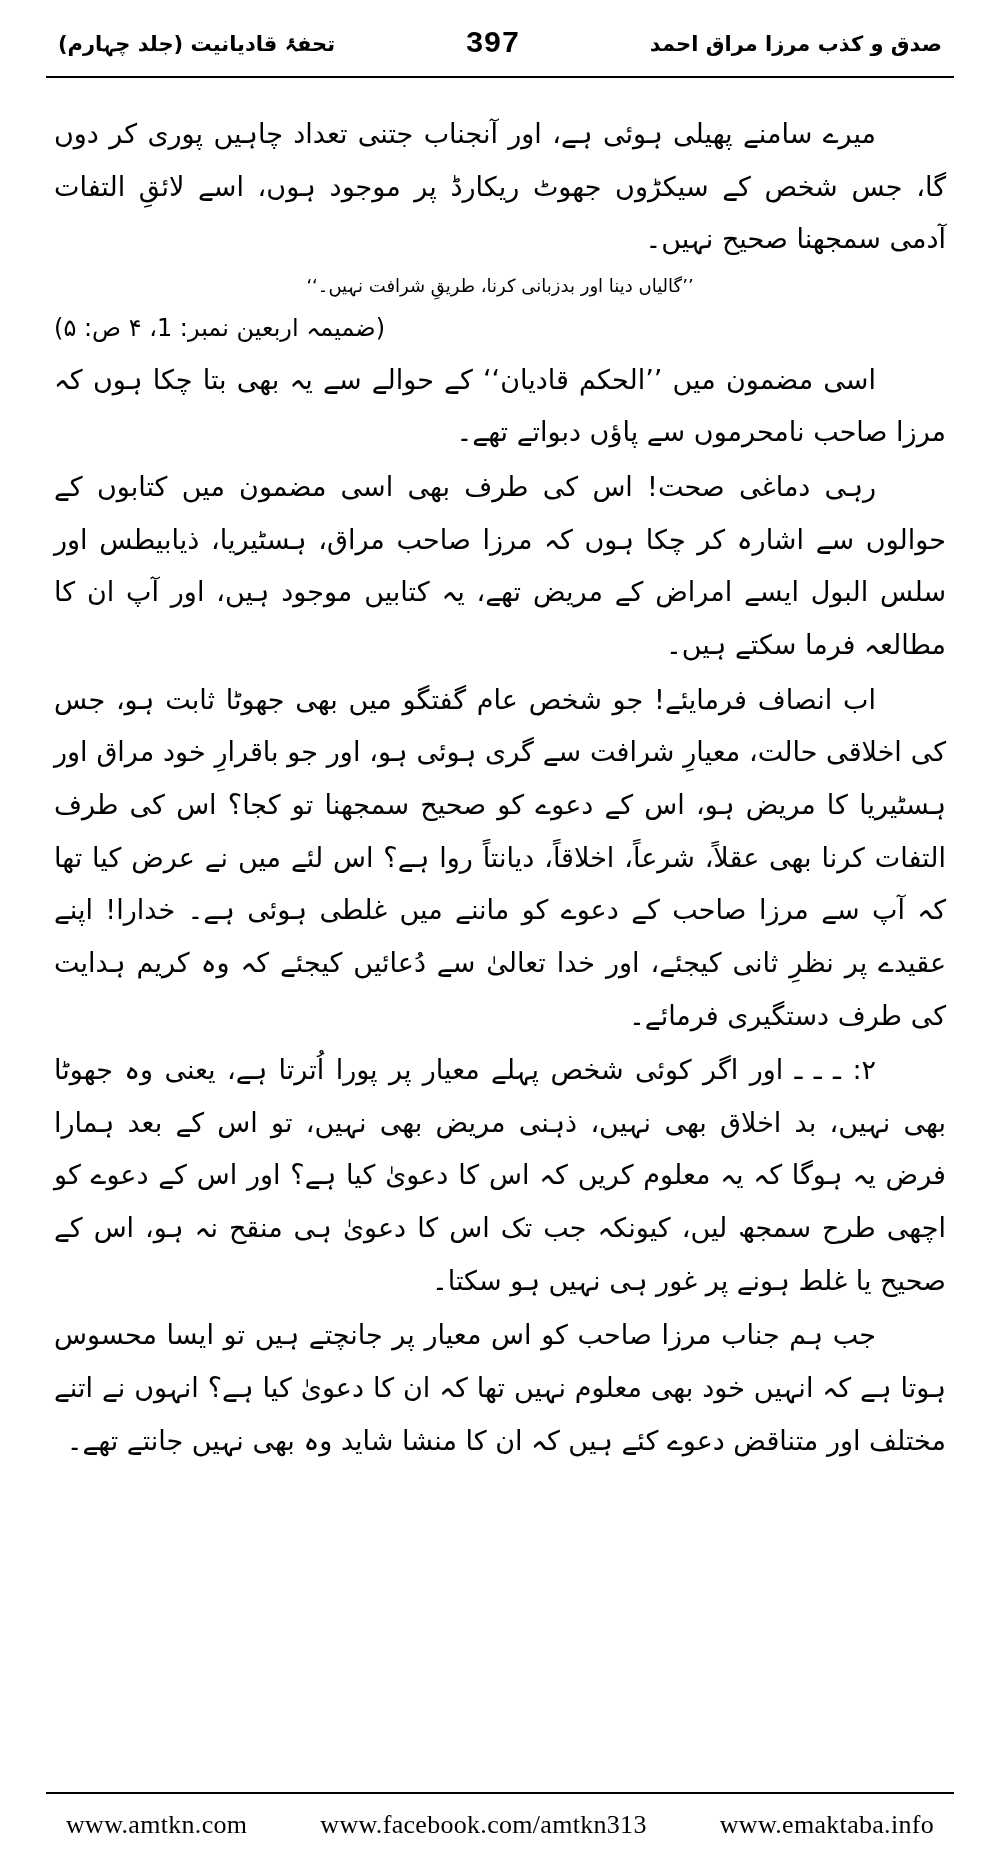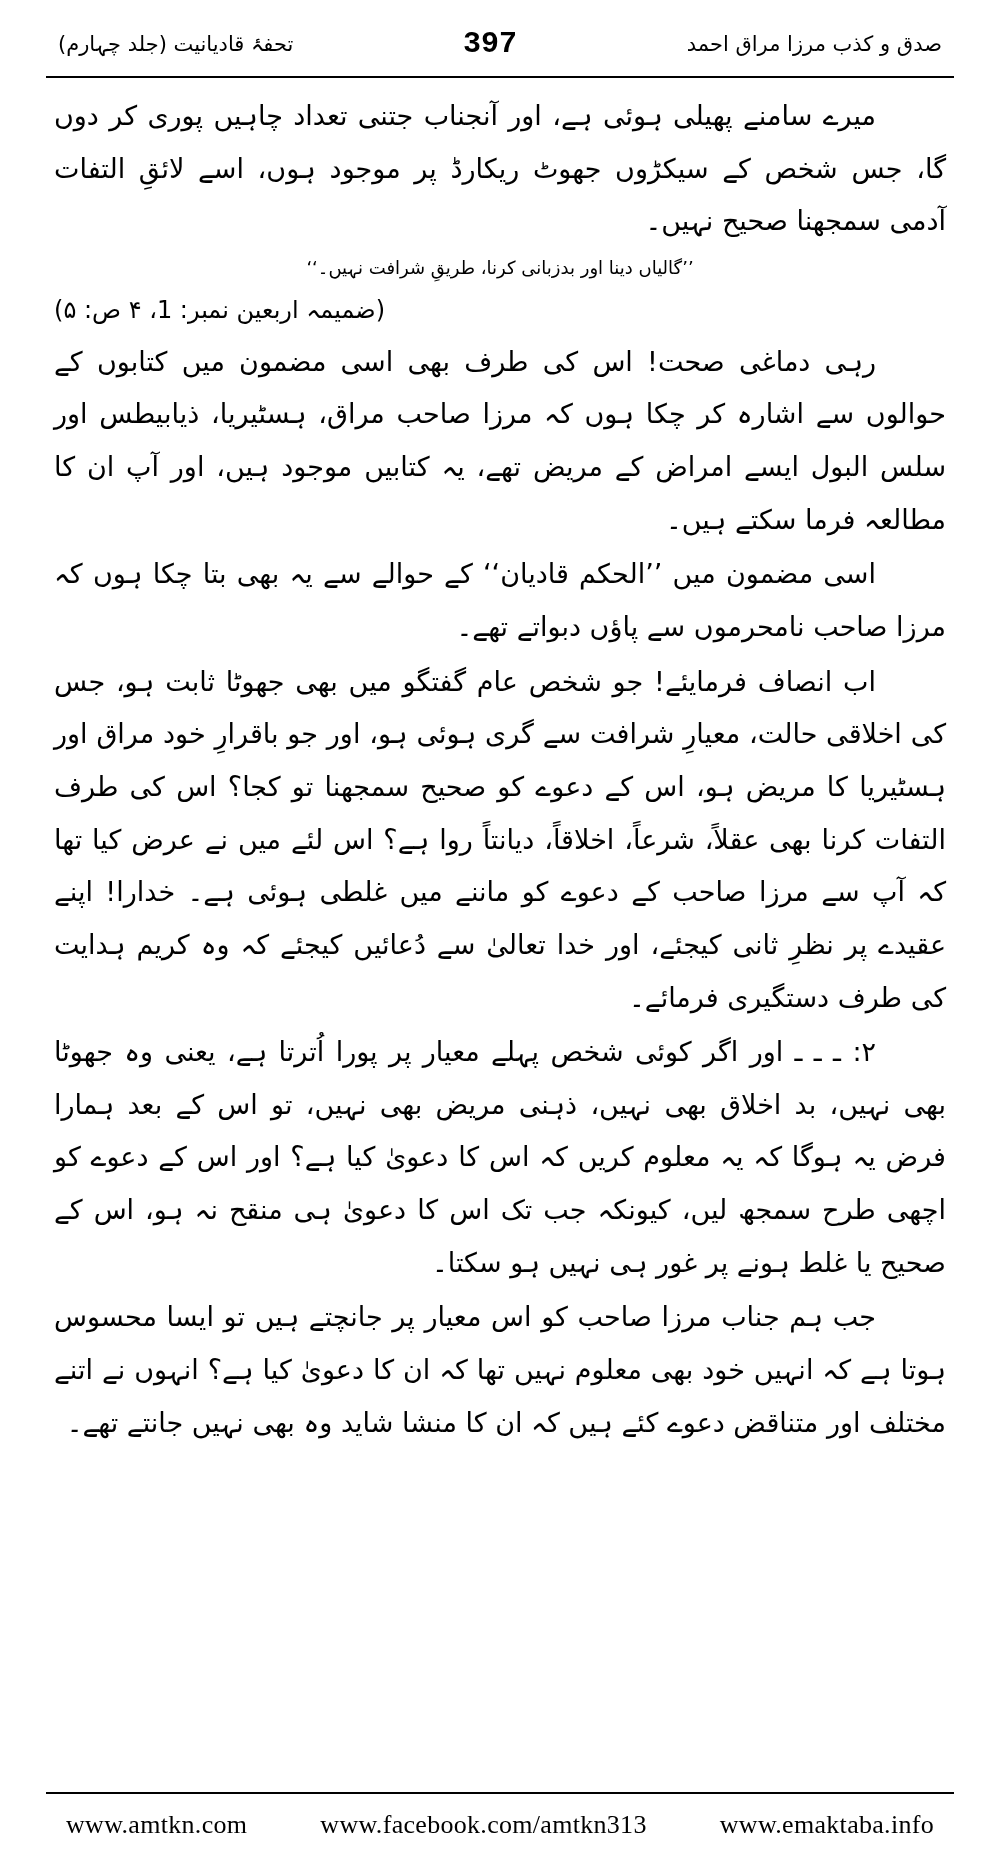--- a/index.html
+++ b/index.html
@@ -29,21 +29,21 @@
   .header {
     display: flex;
     flex-direction: row-reverse;
     align-items: center;
     justify-content: space-between;
     padding: 0 18px 0 18px;
     height: 52px;
   }
   .header-side {
     font-size: 21px;
-    font-weight: normal;
+    font-weight: bold;
     white-space: nowrap;
     letter-spacing: 0px;
   }
   .header-center {
     font-size: 30px;
     font-weight: bold;
     font-family: Liberation Mono, monospace;
     margin: 0 10px;
   }
   .rule {
@@ -51,21 +51,21 @@
     border-top: 2px solid #000;
     margin: 6px 6px 0 6px;
   }
   .rule.bottom {
     margin: 0 6px 8px 6px;
   }
 
   
   .content {
     flex: 1 1 auto;
-    padding: 12px 14px 0 14px;
+    padding: 30px 14px 0 14px;
     font-size: 27px;
     line-height: 1.95;
     text-align: justify;
     text-align-last: right;
     direction: rtl;
   }
   .para {
     margin: 0 0 2px 0;
     text-indent: 0;
   }
@@ -109,22 +109,22 @@
     <div class="header-center">397</div>
     <div class="header-side">صدق و کذب مرزا مراق احمد</div>
   </div>
 
   <hr class="rule">
 
   <div class="content">
     <p class="para indent">میرے سامنے پھیلی ہوئی ہے، اور آنجناب جتنی تعداد چاہیں پوری کر دوں گا، جس شخص کے سیکڑوں جھوٹ ریکارڈ پر موجود ہوں، اسے لائقِ التفات آدمی سمجھنا صحیح نہیں۔</p>
     <p class="para quote">’’گالیاں دینا اور بدزبانی کرنا، طریقِ شرافت نہیں۔‘‘</p>
     <p class="para ref">(ضمیمہ اربعین نمبر: 1، ۴ ص: ۵)</p>
+    <p class="para indent">اسی مضمون میں ’’الحکم قادیان‘‘ کے حوالے سے یہ بھی بتا چکا ہوں کہ مرزا صاحب نامحرموں سے پاؤں دبواتے تھے۔</p>
     <p class="para indent">رہی دماغی صحت! اس کی طرف بھی اسی مضمون میں کتابوں کے حوالوں سے اشارہ کر چکا ہوں کہ مرزا صاحب مراق، ہسٹیریا، ذیابیطس اور سلس البول ایسے امراض کے مریض تھے، یہ کتابیں موجود ہیں، اور آپ ان کا مطالعہ فرما سکتے ہیں۔</p>
-    <p class="para indent">اسی مضمون میں ’’الحکم قادیان‘‘ کے حوالے سے یہ بھی بتا چکا ہوں کہ مرزا صاحب نامحرموں سے پاؤں دبواتے تھے۔</p>
     <p class="para indent">اب انصاف فرمایئے! جو شخص عام گفتگو میں بھی جھوٹا ثابت ہو، جس کی اخلاقی حالت، معیارِ شرافت سے گری ہوئی ہو، اور جو باقرارِ خود مراق اور ہسٹیریا کا مریض ہو، اس کے دعوے کو صحیح سمجھنا تو کجا؟ اس کی طرف التفات کرنا بھی عقلاً، شرعاً، اخلاقاً، دیانتاً روا ہے؟ اس لئے میں نے عرض کیا تھا کہ آپ سے مرزا صاحب کے دعوے کو ماننے میں غلطی ہوئی ہے۔ خدارا! اپنے عقیدے پر نظرِ ثانی کیجئے، اور خدا تعالیٰ سے دُعائیں کیجئے کہ وہ کریم ہدایت کی طرف دستگیری فرمائے۔</p>
     <p class="para indent">۲: ـ ـ ـ اور اگر کوئی شخص پہلے معیار پر پورا اُترتا ہے، یعنی وہ جھوٹا بھی نہیں، بد اخلاق بھی نہیں، ذہنی مریض بھی نہیں، تو اس کے بعد ہمارا فرض یہ ہوگا کہ یہ معلوم کریں کہ اس کا دعویٰ کیا ہے؟ اور اس کے دعوے کو اچھی طرح سمجھ لیں، کیونکہ جب تک اس کا دعویٰ ہی منقح نہ ہو، اس کے صحیح یا غلط ہونے پر غور ہی نہیں ہو سکتا۔</p>
     <p class="para indent">جب ہم جناب مرزا صاحب کو اس معیار پر جانچتے ہیں تو ایسا محسوس ہوتا ہے کہ انہیں خود بھی معلوم نہیں تھا کہ ان کا دعویٰ کیا ہے؟ انہوں نے اتنے مختلف اور متناقض دعوے کئے ہیں کہ ان کا منشا شاید وہ بھی نہیں جانتے تھے۔</p>
   </div>
 
   <hr class="rule bottom">
 
   <div class="footer">
     <span class="footer-item">www.amtkn.com</span>
     <span class="footer-item">www.facebook.com/amtkn313</span>

